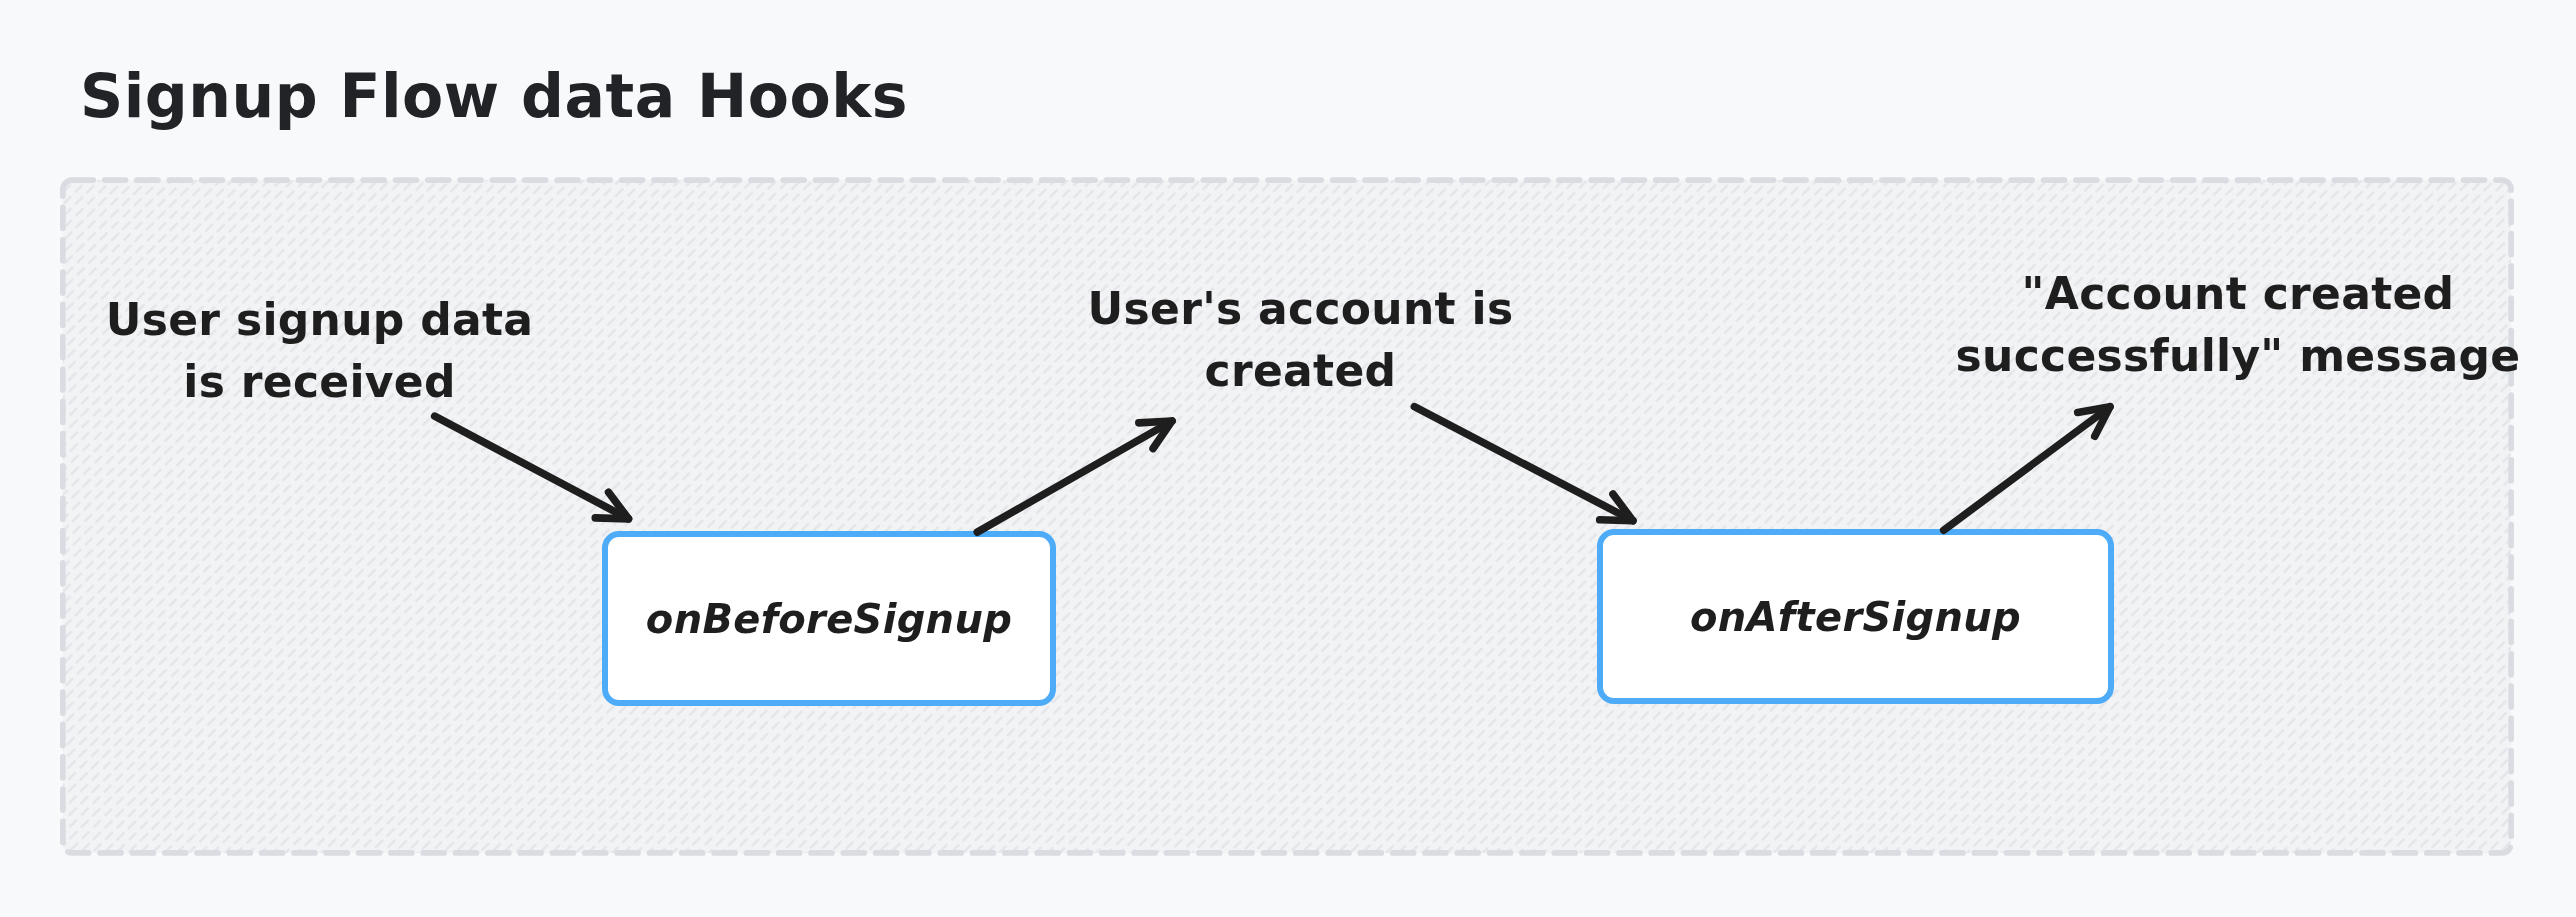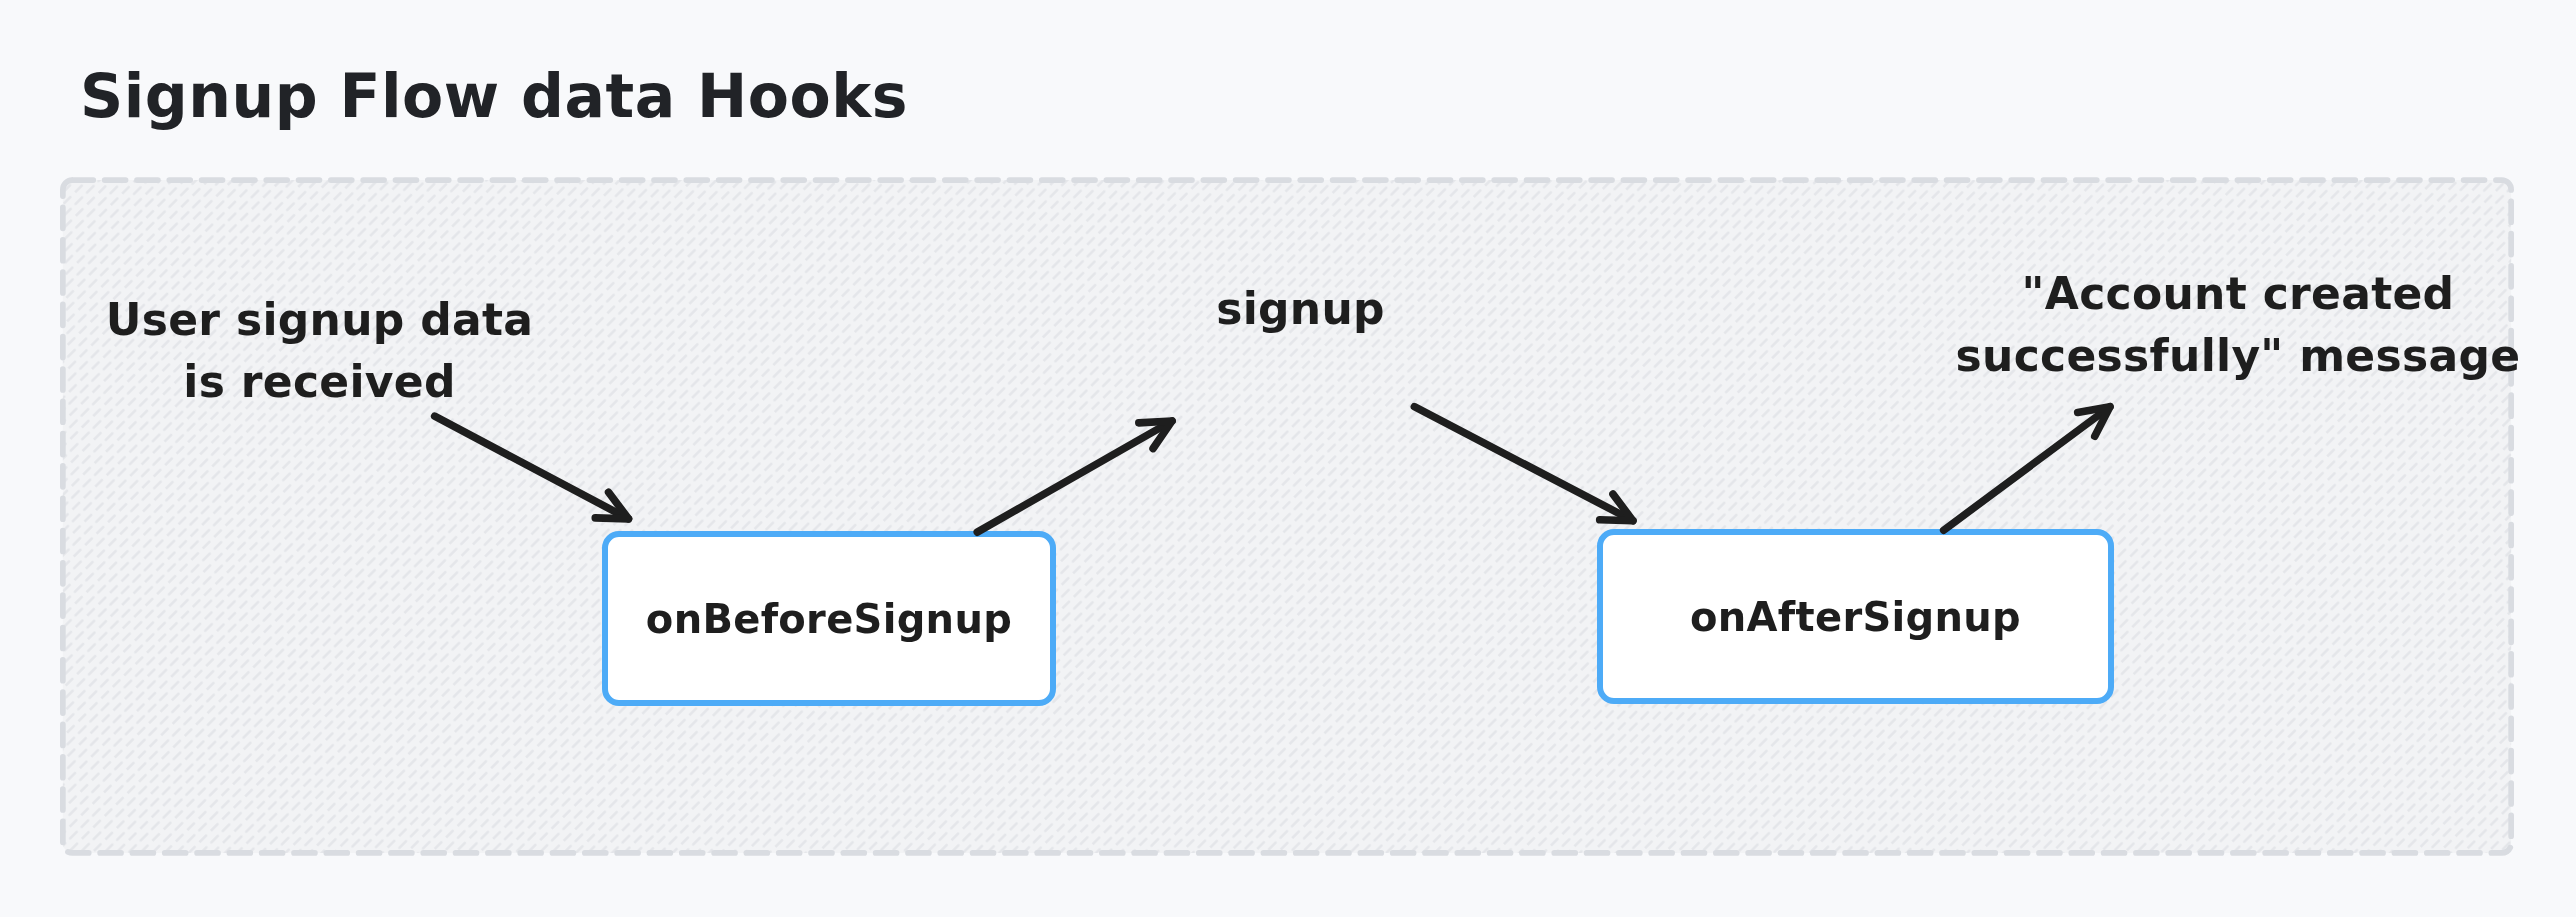--- a/index.html
+++ b/index.html
@@ -64,20 +64,21 @@
     display: flex;
     align-items: center;
     justify-content: center;
   }
   .node-label {
     font-size: 40px;
     font-weight: 700;
     color: #1e1e1e;
     letter-spacing: 0.3px;
     white-space: nowrap;
+    font-style: italic;
   }
   .shaft {
     stroke: #1e1e1e;
     stroke-width: 8;
     stroke-linecap: round;
     fill: none;
   }
   .head {
     stroke: #1e1e1e;
     stroke-width: 8;
@@ -104,21 +105,22 @@
     <rect x="3" y="3" width="2576" height="708" rx="10" fill="url(#hatch)"></rect>
     <rect x="3" y="3" width="2576" height="708" rx="10" fill="none" stroke="#d9dce1" stroke-width="6" stroke-linecap="round" stroke-dasharray="22 12"></rect>
   </svg>
 
   <div class="ann" style="left:63px; top:289px; width:513px;">
     <span class="ln">User signup data</span>
     <span class="ln">is received</span>
   </div>
 
   <div class="ann" style="left:1044px; top:278px; width:513px;">
-    <span class="ln">signup</span>
+    <span class="ln">User's account is</span>
+    <span class="ln">created</span>
   </div>
 
   <div class="ann" style="left:1953px; top:263px; width:570px;">
     <span class="ln">"Account created</span>
     <span class="ln">successfully" message</span>
   </div>
 
   <div class="node" style="left:602px; top:531px; width:454px; height:175px;">
     <span class="node-label">onBeforeSignup</span>
   </div>

